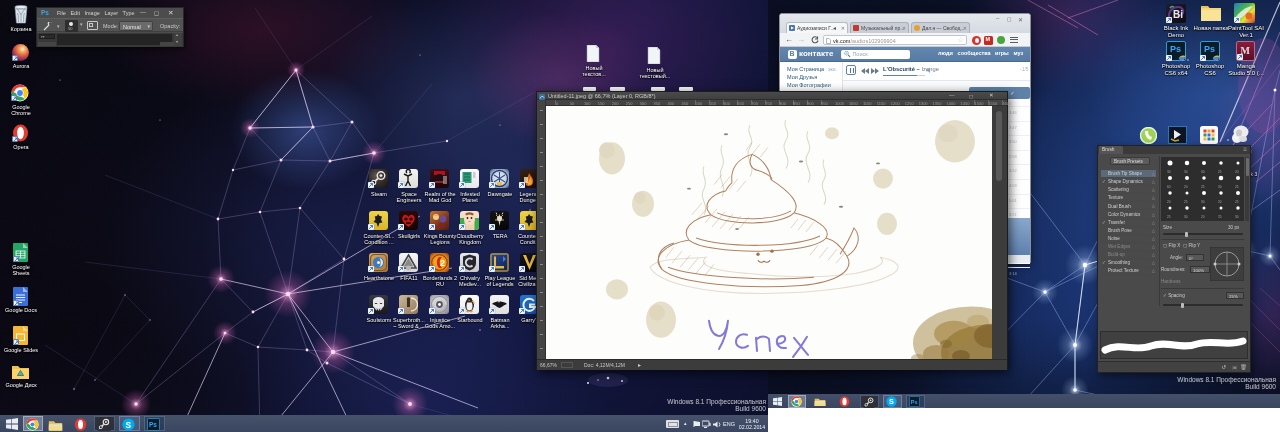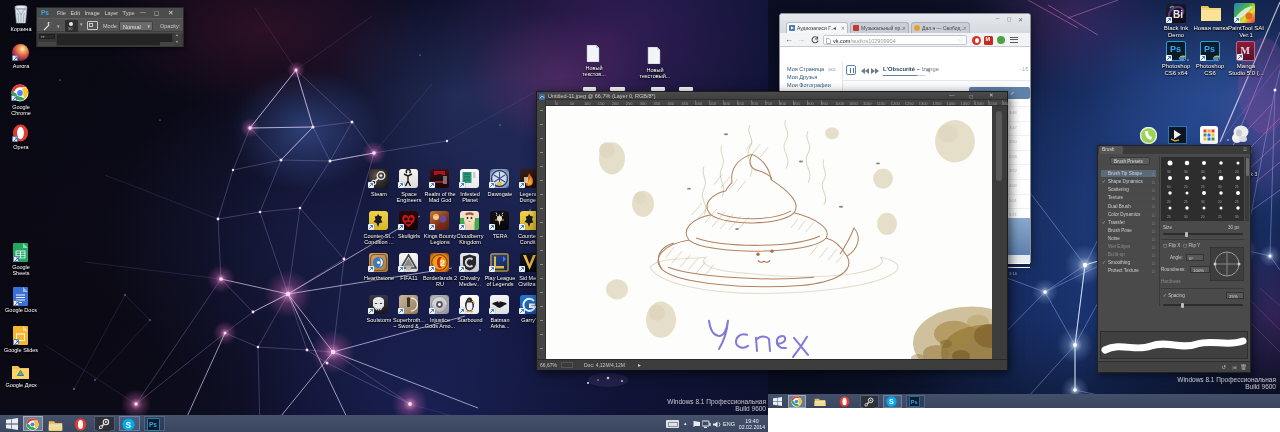--- a/index.html
+++ b/index.html
@@ -694,20 +694,30 @@
         <span style="position:absolute;left:1.5px;top:0.5px;font-size:5.5px;color:#fff;font-weight:bold">М</span>
       </div>
   <div class="abs" style="left:217px;top:3px;width:8px;height:8px;background:#4aa53c;border-radius:50%"></div>
   <div class="abs" style="left:230px;top:4px;width:8px;height:7px">
         <div style="border-top:1.2px solid #5a5e64"></div>
         <div style="border-top:1.2px solid #5a5e64;margin-top:1.3px"></div>
         <div style="border-top:1.2px solid #5a5e64;margin-top:1.3px"></div>
       </div>
  </div>
 
+ <div class="abs" style="left:0;top:33px;width:250px;height:15px;background:linear-gradient(#6386ad,#577ba4);border-bottom:1px solid #46698f">
+  <div class="abs" style="left:8px;top:2.5px;width:9px;height:9px;background:#fff;border-radius:2px">
+        <span style="position:absolute;left:1.5px;top:0px;font-size:7px;font-weight:bold;color:#5a7ca5">В</span>
+      </div>
+  <span class="abs" style="left:19px;top:2px;font-size:8px;font-weight:bold;color:#fff">контакте</span>
+  <div class="abs" style="left:61px;top:2.5px;width:69px;height:9px;background:#fff;border-radius:2px">
+        <span style="position:absolute;left:3px;top:1px;font-size:5.5px;color:#9aa8b8">🔍 Поиск</span>
+      </div>
+  <span class="abs" style="left:158px;top:3px;font-size:5.5px;font-weight:bold;color:#fff">люди&nbsp;&nbsp;&nbsp;сообщества&nbsp;&nbsp;&nbsp;игры&nbsp;&nbsp;&nbsp;муз</span>
+ </div>
 
  <div class="abs" style="left:0;top:48px;width:250px;height:202px;background:#fff">
   <span class="abs" style="left:7px;top:4px;font-size:5.5px;color:#2b587a">Моя Страница</span>
   <span class="abs" style="left:48px;top:4px;font-size:5px;color:#99a8b8">эко.</span>
   <span class="abs" style="left:7px;top:12px;font-size:5.5px;color:#2b587a">Мои Друзья</span>
   <span class="abs" style="left:7px;top:20px;font-size:5.5px;color:#2b587a">Мои Фотографии</span>
   <span class="abs" style="left:7px;top:28px;font-size:5.5px;color:#2b587a">Мои Видеозаписи</span>
   <div class="abs" style="left:62px;top:0;width:1px;height:202px;background:#e0e4e8"></div>
 
   <div class="abs" style="left:66px;top:3px;width:10px;height:10px;background:#fff;border:1px solid #5e82a8;border-radius:2px">

